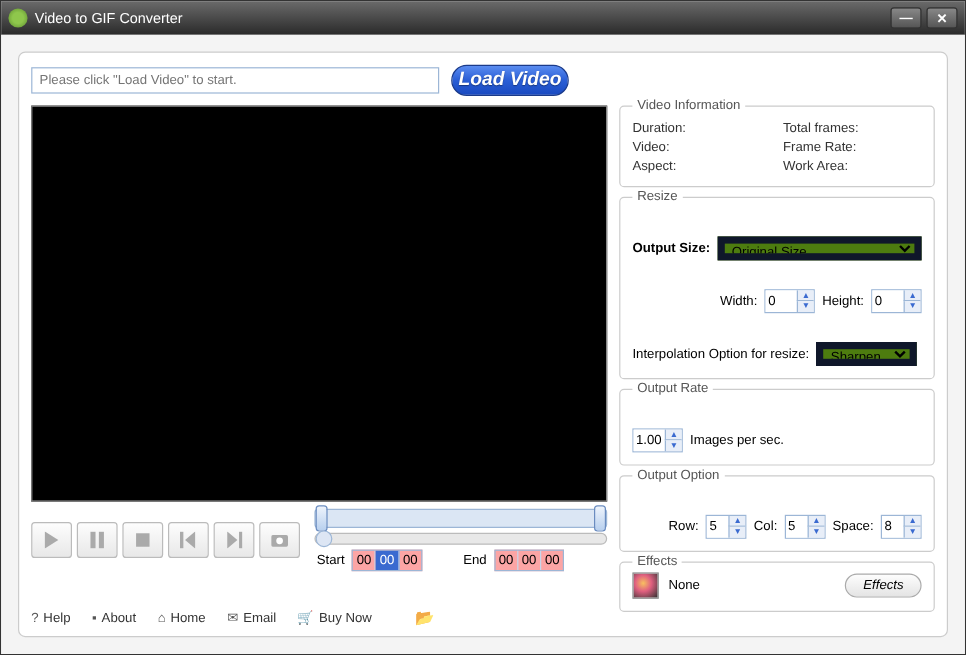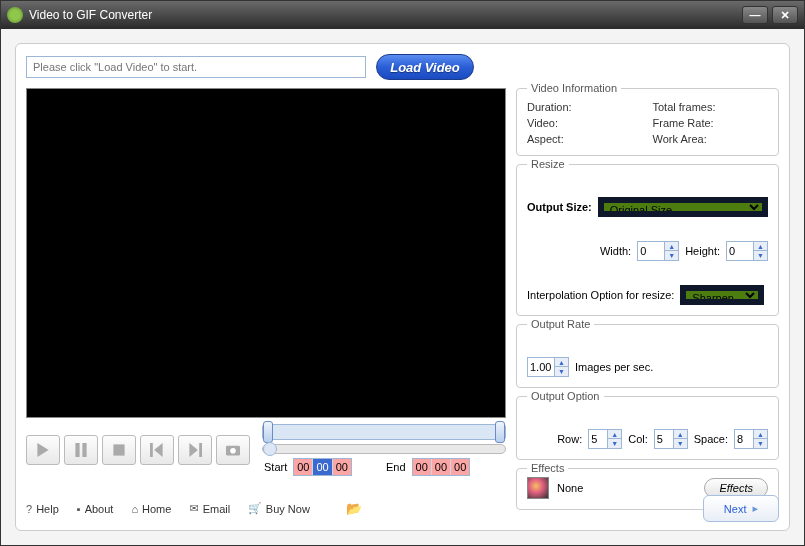--- a/index.html
+++ b/index.html
@@ -6,21 +6,21 @@
 body { background: #fff; }
 .window { width: 805px; height: 546px; background: #fff; border: 1px solid #333; position: relative; }
 .titlebar { height: 28px; background: linear-gradient(to bottom, #6a6a6a 0%, #4a4a4a 50%, #2a2a2a 100%); display: flex; align-items: center; padding: 0 6px; color: #fff; }
 .titlebar .app-icon { width: 16px; height: 16px; background: radial-gradient(circle, #8fc74c 40%, #5a8a2e 100%); border-radius: 50%; margin-right: 6px; }
 .titlebar .title { flex: 1; font-size: 12px; }
 .titlebar .win-btn { width: 26px; height: 18px; background: linear-gradient(to bottom,#888,#555); border: 1px solid #333; border-radius: 3px; margin-left: 4px; display: flex; align-items: center; justify-content: center; color: #fff; font-weight: bold; cursor: pointer; }
 .content { position: absolute; top: 28px; left: 0; right: 0; bottom: 0; background: #f4f4f4; padding: 14px; }
 .panel { width: 100%; height: 100%; background: #fff; border: 1px solid #ccc; border-radius: 6px; padding: 10px; position: relative; }
 .top-row { display: flex; align-items: center; gap: 10px; }
 .path-input { flex: 0 0 340px; height: 22px; border: 1px solid #9cb6d6; padding: 2px 6px; color: #888; background: #fff; }
-.load-btn { width: 98px; height: 26px; background: linear-gradient(to bottom,#5a8cf0 0%, #2a5ed6 50%, #1a4ac0 100%); border: 1px solid #1a3a8a; border-radius: 13px; color: #fff; font-weight: bold; font-style: italic; font-size: 13px; cursor: pointer; text-shadow: 0 1px 1px rgba(0,0,0,0.4); }
+.load-btn { width: 98px; height: 26px; background: linear-gradient(to bottom,#5a8cf0 0%, #2a5ed6 50%, #1a4ac0 100%); border: 1px solid #1a3a8a; border-radius: 13px; color: #fff; font-weight: bold; font-style: italic; font-size: 16px; cursor: pointer; text-shadow: 0 1px 1px rgba(0,0,0,0.4); }
 .main-area { display: flex; margin-top: 8px; gap: 10px; }
 .left-col { width: 480px; }
 .video-area { width: 480px; height: 330px; background: #000; border: 1px solid #888; }
 .controls-row { display: flex; align-items: center; margin-top: 6px; gap: 4px; }
 .ctrl-btn { width: 34px; height: 30px; background: linear-gradient(to bottom,#fdfdfd,#e8e8e8); border: 1px solid #bbb; border-radius: 3px; cursor: pointer; display: flex; align-items: center; justify-content: center; color: #999; }
 .ctrl-btn svg { width: 14px; height: 14px; fill: #aaa; }
 .slider-group { flex: 1; margin-left: 8px; }
 .range-slider { position: relative; height: 16px; background: #dbe6f4; border: 1px solid #9cb6d6; border-radius: 3px; }
 .range-slider .thumb { position: absolute; top: -4px; width: 10px; height: 22px; background: linear-gradient(to bottom,#eef4fc,#b8d0ee); border: 1px solid #6a8cc0; border-radius: 3px; cursor: pointer; }
 .play-slider { position: relative; height: 10px; background: #e8e8e8; border: 1px solid #bbb; border-radius: 5px; margin-top: 4px; }
@@ -260,21 +260,17 @@
           <a>
               <span class="ficon">✉</span>
               <span>Email</span>
             </a>
           <a>
               <span class="ficon">🛒</span>
               <span>Buy Now</span>
             </a>
           <span class="folder-icon">📂</span>
         </div>
-        <button class="next-btn">
-            <span>Next</span>
-            <span class="arrow">▸</span>
-          </button>
       </div>
 
     </div>
   </div>
 </div>
 
 </body></html>

